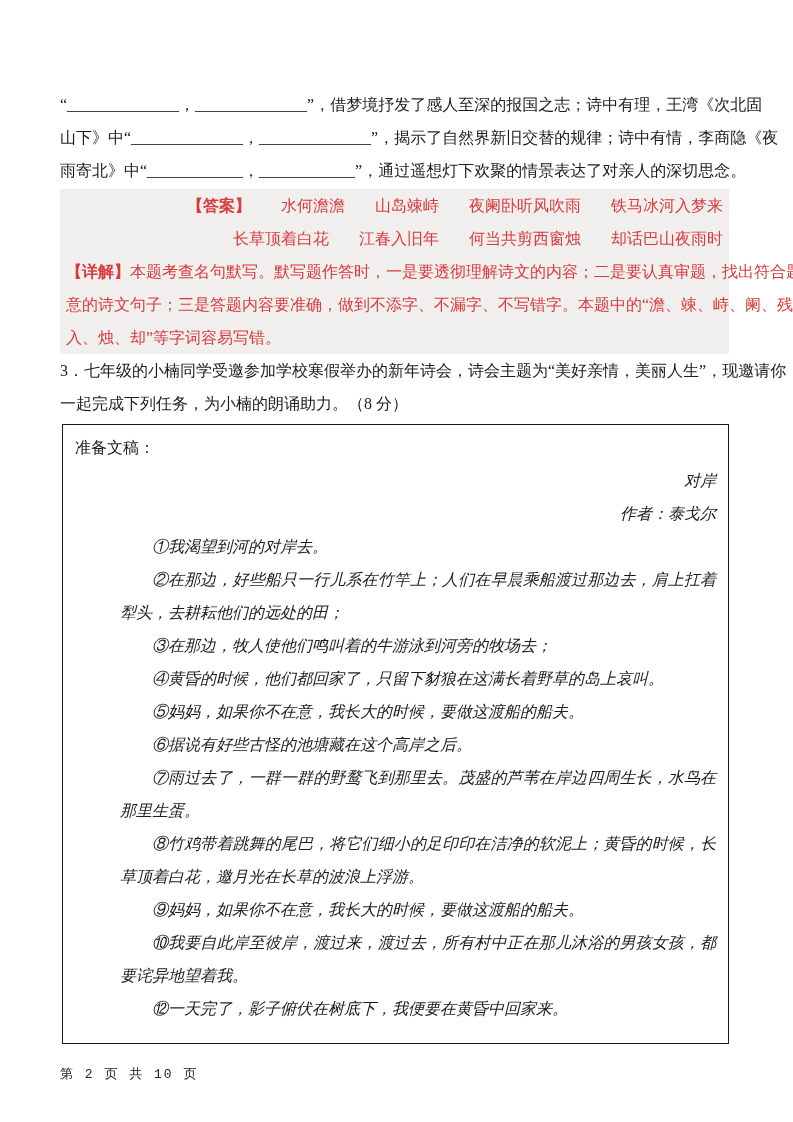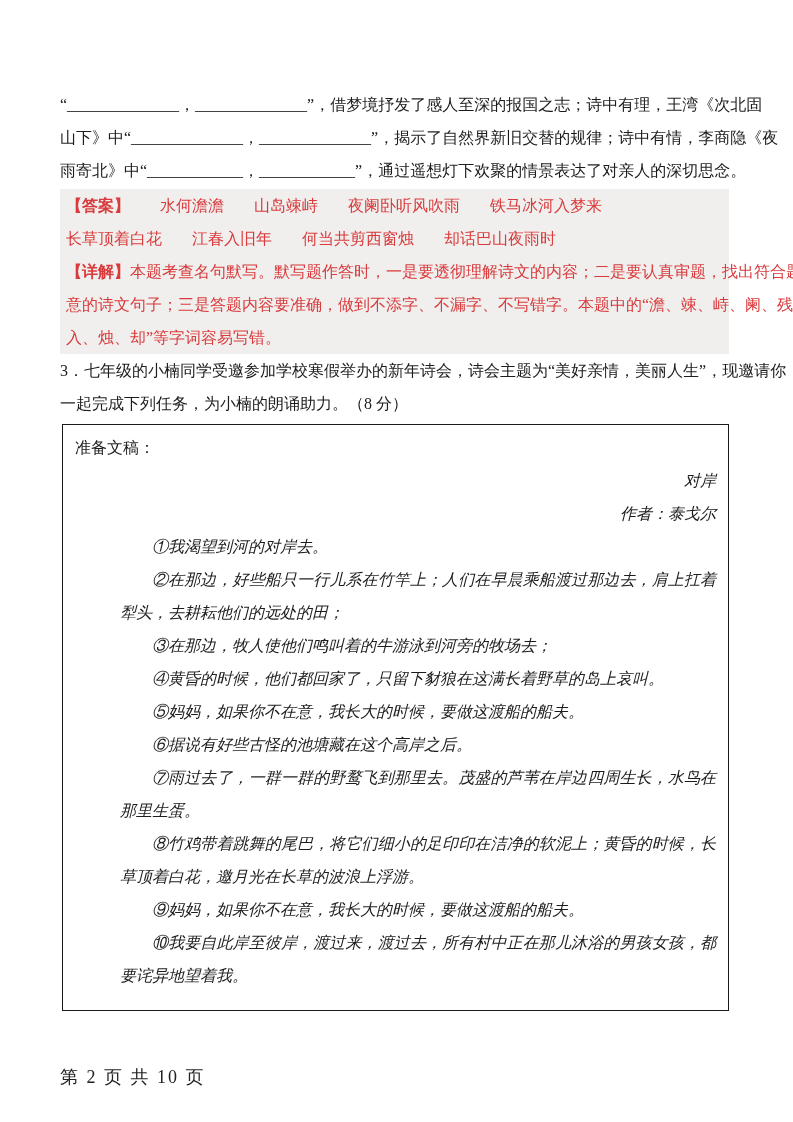--- a/index.html
+++ b/index.html
@@ -30,20 +30,21 @@
     color: #d93a3c;
     margin-top: 2px;
     padding: 0 6px;
     line-height: 33px;
   }
   .answers-row {
     display: flex;
     flex-wrap: wrap;
     column-gap: 30px;
     row-gap: 0;
+    justify-content: flex-end;
   }
   .answers-row .label { font-weight: bold; }
   .detail .label { font-weight: bold; }
   .detail-line { line-height: 33px; white-space: nowrap; }
   
   .q3 { margin-top: 0; }
   
   .script-box {
     border: 1.5px solid #1a1a1a;
     margin-top: 4px;
@@ -64,23 +65,24 @@
     text-align: justify;
     line-height: 33px;
     margin-left: 45px;
   }
   .stanza.underlined { text-decoration: underline; }
   
   .footer {
     position: absolute;
     left: 60px;
     top: 1065px;
-    font-size: 18px;
+    font-size: 13px;
     letter-spacing: 2px;
     color: #222;
+    font-family: Liberation Mono, monospace;
   }
 </style>
 </head>
 <body>
 
 <div class="page">
   <div class="content">
 
     <div>
       <div class="line">“______________，______________”，借梦境抒发了感人至深的报国之志；诗中有理，王湾《次北固</div>
@@ -121,18 +123,19 @@
       <div class="stanza">①我渴望到河的对岸去。</div>
       <div class="stanza">②在那边，好些船只一行儿系在竹竿上；人们在早晨乘船渡过那边去，肩上扛着犁头，去耕耘他们的远处的田；</div>
       <div class="stanza">③在那边，牧人使他们鸣叫着的牛游泳到河旁的牧场去；</div>
       <div class="stanza">④黄昏的时候，他们都回家了，只留下豺狼在这满长着野草的岛上哀叫。</div>
       <div class="stanza">⑤妈妈，如果你不在意，我长大的时候，要做这渡船的船夫。</div>
       <div class="stanza">⑥据说有好些古怪的池塘藏在这个高岸之后。</div>
       <div class="stanza">⑦雨过去了，一群一群的野鹜飞到那里去。茂盛的芦苇在岸边四周生长，水鸟在那里生蛋。</div>
       <div class="stanza">⑧竹鸡带着跳舞的尾巴，将它们细小的足印印在洁净的软泥上；黄昏的时候，长草顶着白花，邀月光在长草的波浪上浮游。</div>
       <div class="stanza">⑨妈妈，如果你不在意，我长大的时候，要做这渡船的船夫。</div>
       <div class="stanza">⑩我要自此岸至彼岸，渡过来，渡过去，所有村中正在那儿沐浴的男孩女孩，都要诧异地望着我。</div>
+      <div class="stanza">⑫一天完了，影子俯伏在树底下，我便要在黄昏中回家来。</div>
     </div>
 
   </div>
 
   <div class="footer">第 2 页 共 10 页</div>
 </div>
 
 </body></html>

